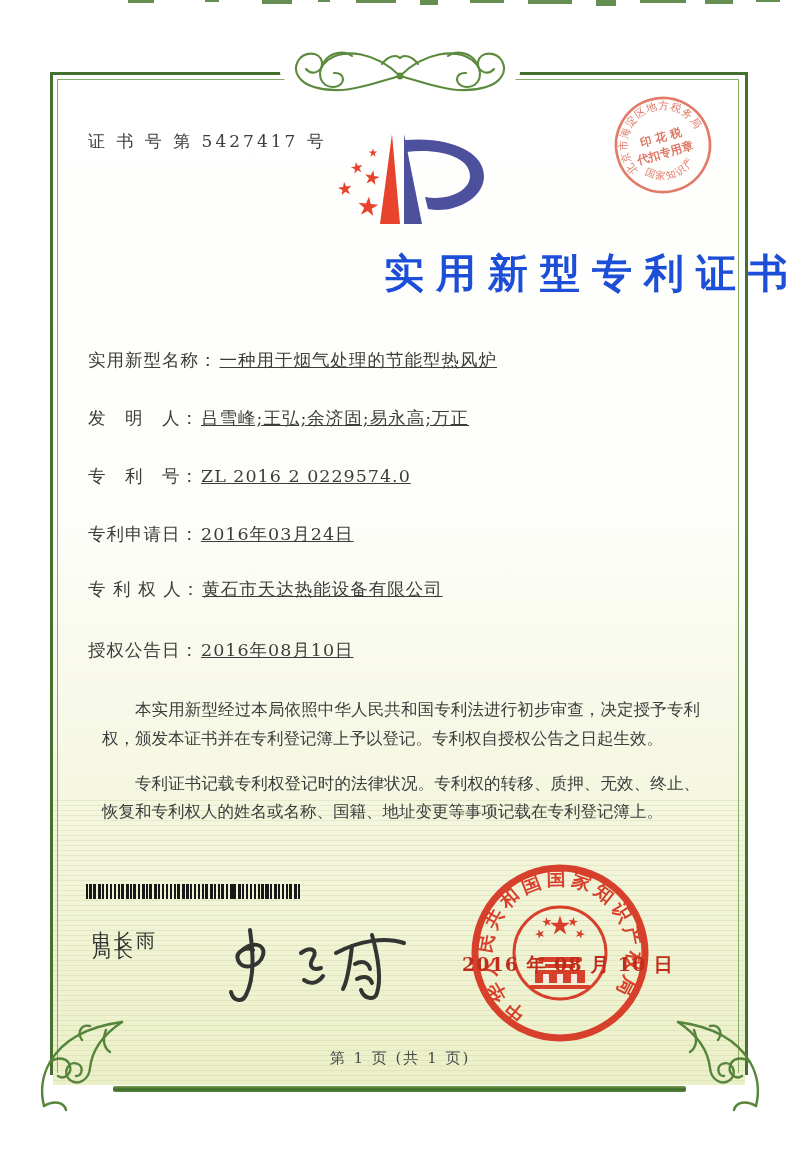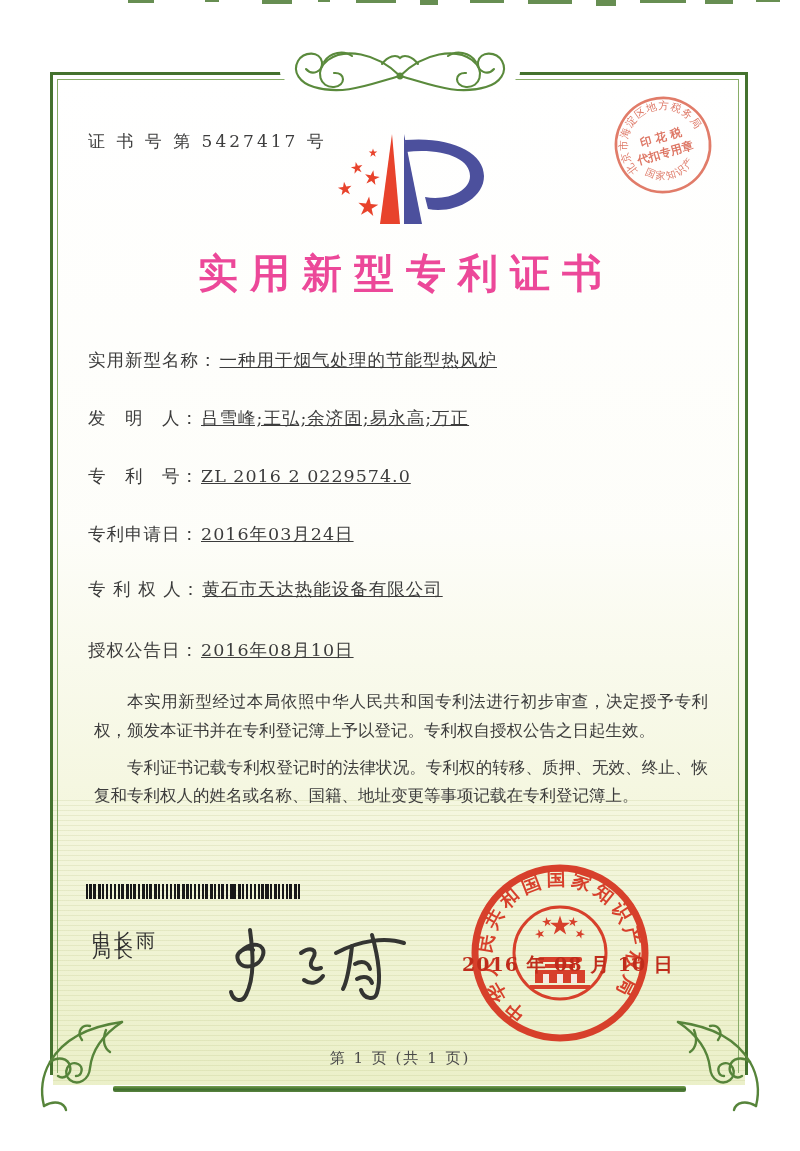--- a/index.html
+++ b/index.html
@@ -35,30 +35,30 @@
   .bottom-bar{
     left:113px;top:1086px;width:573px;height:6px;z-index:2;
     background:linear-gradient(180deg,#76a050,#3c6c2b 55%,#5a8440);
     border-radius:2px;
   }
   .cert-number{
     left:88px;top:130px;z-index:3;
     font-size:17px;letter-spacing:3px;color:#3d3d3d;
   }
   .title{
-    left:0;top:246px;width:800px;z-index:3;text-align:center;
-    font-size:40px;font-weight:700;letter-spacing:12px;text-indent:12px;color:#ec4899;
+    left:0;top:246px;width:800px;z-index:3;text-align:right;
+    font-size:40px;font-weight:700;letter-spacing:12px;text-indent:12px;color:#1d4ed8;
   }
   .field-row{left:88px;z-index:3;font-size:17.5px;color:#3c3c3c;letter-spacing:1px;white-space:nowrap;}
   .field-row .val{margin-left:2px;text-decoration:underline;}
   .paragraphs{
     left:86px;top:680px;width:630px;z-index:3;
     font-size:16.5px;line-height:28.8px;color:#3c3c3c;text-align:justify;
   }
-  .paragraphs p{margin:8px;text-indent:2em;}
+  .paragraphs p{margin:16px;text-indent:2em;}
   .barcode{
     left:86px;top:884px;width:214px;height:15px;z-index:3;
     background:
       repeating-linear-gradient(90deg,#181818 0 2px,rgba(0,0,0,0) 2px 4px),
       repeating-linear-gradient(90deg,#181818 0 1px,rgba(0,0,0,0) 1px 7px),
       repeating-linear-gradient(90deg,rgba(0,0,0,0) 0 3px,#181818 3px 4px,rgba(0,0,0,0) 4px 11px);
   }
   .director-title{left:92px;top:938px;z-index:3;font-size:19px;letter-spacing:3px;color:#2e2e2e;}
   .director-name{left:92px;top:928px;z-index:3;font-size:19px;letter-spacing:3px;color:#2e2e2e;}
   .seal-date{

